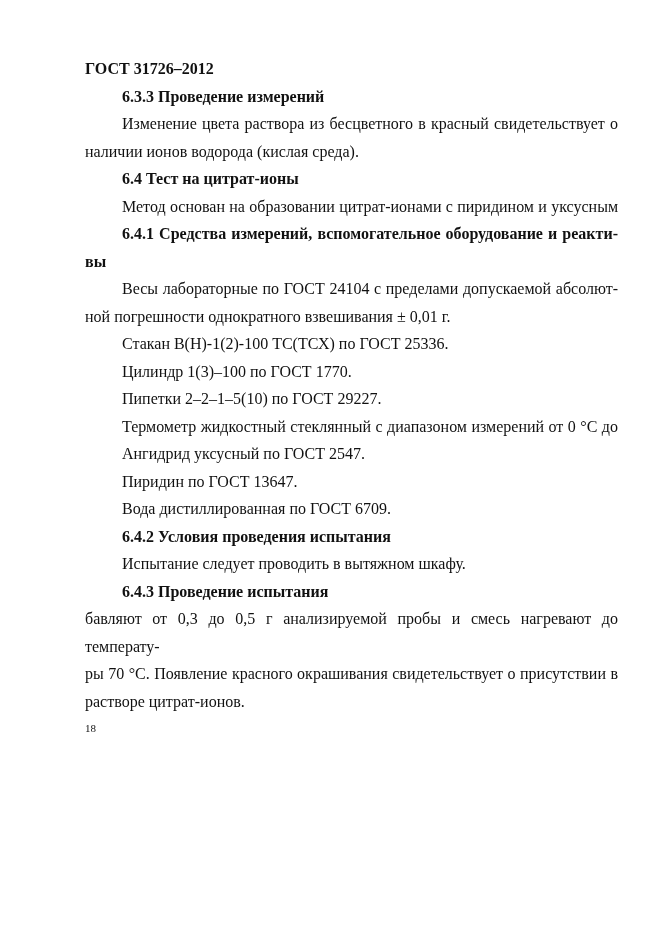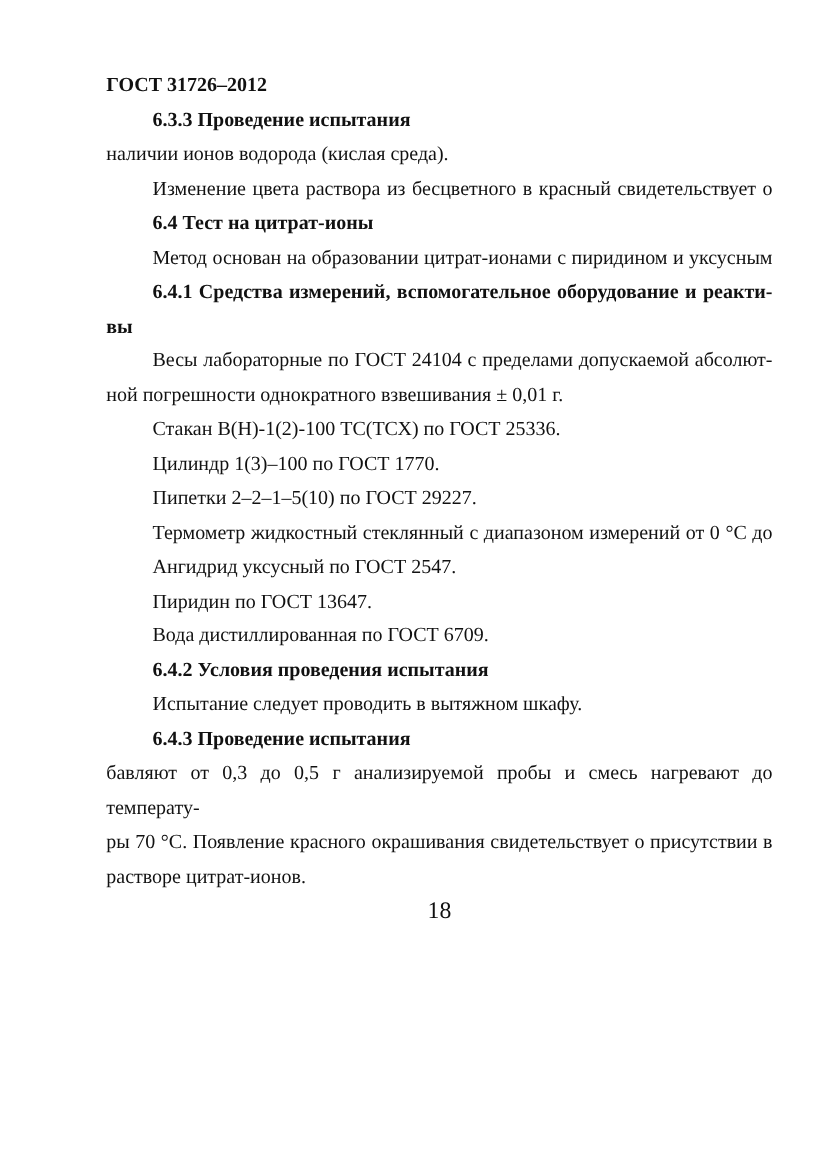--- a/index.html
+++ b/index.html
@@ -42,40 +42,40 @@
     .block.heading .line,
     .doc-header .line {
       font-weight: bold;
     }
     sup.sup3 {
       font-size: 10px;
       line-height: 0;
       vertical-align: 6px;
     }
     .page-number {
-      font-size: 19px;
+      font-size: 11px;
       line-height: 27.5px;
-      text-align: center;
+      text-align: left;
     }
   </style>
 </head>
 <body>
 
 <div class="page">
   <div class="textcol">
     <div class="doc-header">
       <div class="line">ГОСТ 31726–2012</div>
     </div>
     <div id="doc-body">
         <div class="block heading">
-          <div class="line indent">6.3.3 Проведение испытания</div>
+          <div class="line indent">6.3.3 Проведение измерений</div>
         </div>
         <div class="block paragraph">
+          <div class="line indent just">Изменение цвета раствора из бесцветного в красный свидетельствует о</div>
           <div class="line">наличии ионов водорода (кислая среда).</div>
-          <div class="line indent just">Изменение цвета раствора из бесцветного в красный свидетельствует о</div>
         </div>
         <div class="block heading">
           <div class="line indent">6.4 Тест на цитрат-ионы</div>
         </div>
         <div class="block paragraph">
           <div class="line indent just">Метод основан на образовании цитрат-ионами с пиридином и уксусным</div>
         </div>
         <div class="block heading">
           <div class="line indent just">6.4.1 Средства измерений, вспомогательное оборудование и реакти-</div>
           <div class="line">вы</div>

